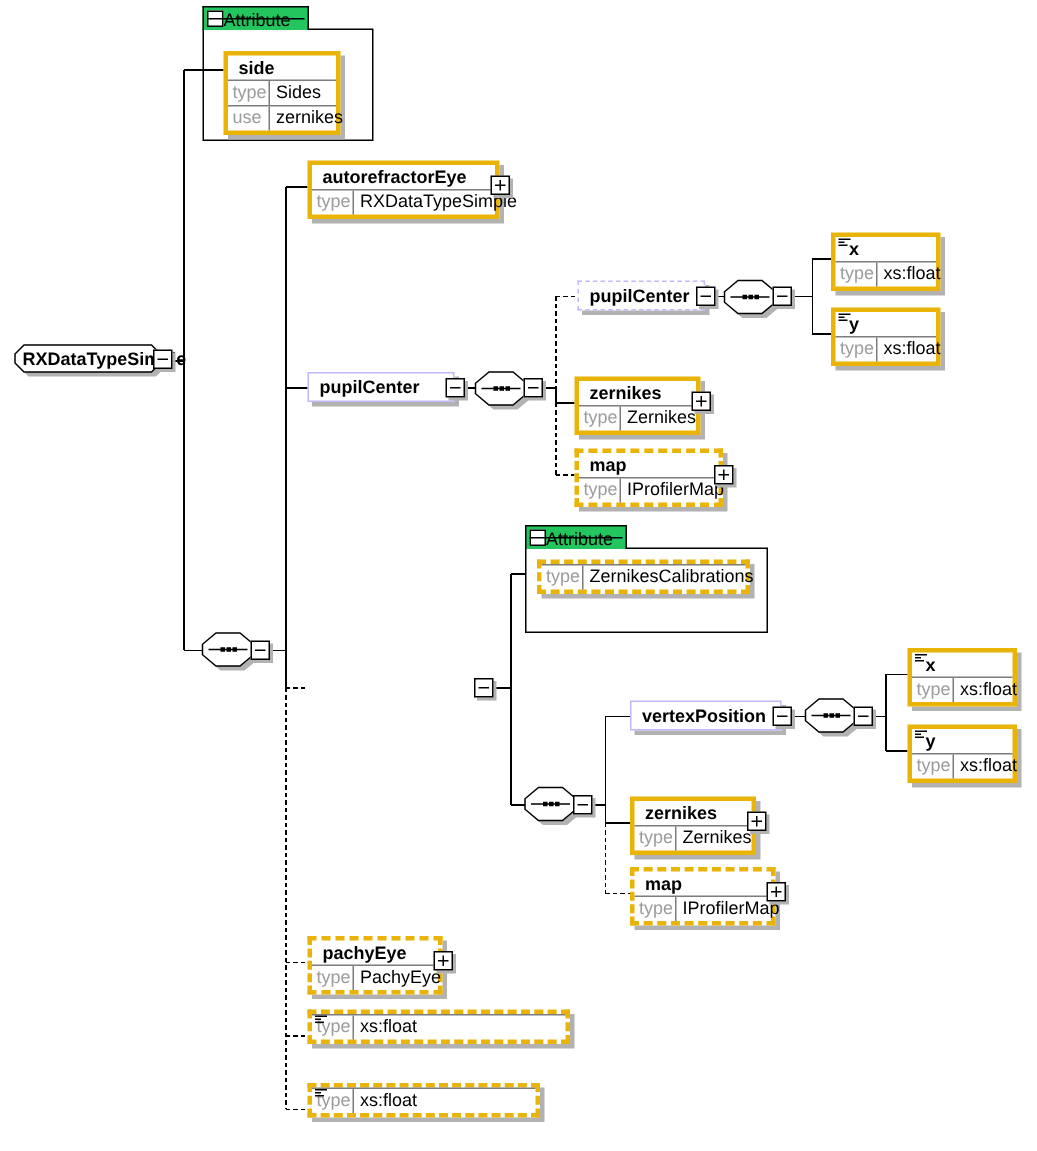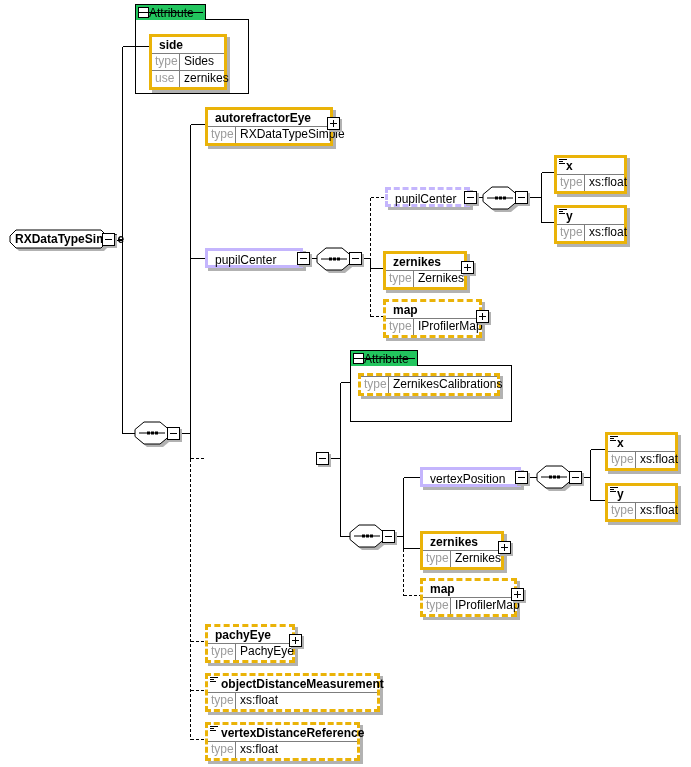--- a/index.html
+++ b/index.html
@@ -8,22 +8,22 @@
   .wires{position:absolute;left:0;top:0;}
 
   
   .ebox{position:absolute;box-sizing:border-box;background:#fff;border:3px solid #eab308;
         box-shadow:3px 3px 0 #b2b2b2;}
   .ebox.dashed{border-style:dashed;}
   .ti{height:16px;line-height:16px;font-weight:bold;padding-left:7px;white-space:nowrap;}
   .tr{display:flex;height:16px;line-height:15px;border-top:1px solid #7d7d7d;}
   .lb{width:24px;flex:none;color:#9c9c9c;padding-left:3px;border-right:1px solid #7d7d7d;}
   .vl{padding-left:4px;white-space:nowrap;}
-  .ebox1{position:absolute;box-sizing:border-box;background:#fff;border:3px solid #c4b5fd;
-         box-shadow:3px 3px 0 #b2b2b2;height:20px;line-height:18px;font-weight:normal;
+  .ebox1{position:absolute;box-sizing:border-box;background:#fff;border:1px solid #c4b5fd;
+         box-shadow:3px 3px 0 #b2b2b2;height:20px;line-height:18px;font-weight:bold;
          padding-left:7px;white-space:nowrap;}
   .ebox1.dashed{border-style:dashed;}
   .pad9 .ti{padding-left:9px;}
   .pad13 .ti{padding-left:13px;}
 
   
   .ann{position:absolute;left:2px;top:1px;width:8px;}
   .ann b{display:block;height:1px;background:#000;margin-bottom:1px;}
 
   
@@ -261,33 +261,31 @@
     </div>
   </div>
   <div class="toggle plus" style="left:289px;top:634px"></div>
 
   <div class="ebox dashed pad13" style="left:205px;top:673px;width:175px">
     <span class="ann">
         <b style="width:8px"></b>
         <b style="width:4px"></b>
         <b style="width:6px"></b>
       </span>
-    <div class="ti">objectDistanceMeasurement</div>
     <div class="tr">
       <span class="lb">type</span>
       <span class="vl">xs:float</span>
     </div>
   </div>
 
   <div class="ebox dashed pad13" style="left:205px;top:722px;width:155px">
     <span class="ann">
         <b style="width:8px"></b>
         <b style="width:4px"></b>
         <b style="width:6px"></b>
       </span>
-    <div class="ti">vertexDistanceReference</div>
     <div class="tr">
       <span class="lb">type</span>
       <span class="vl">xs:float</span>
     </div>
   </div>
 
 </div>
 
 </body></html>

